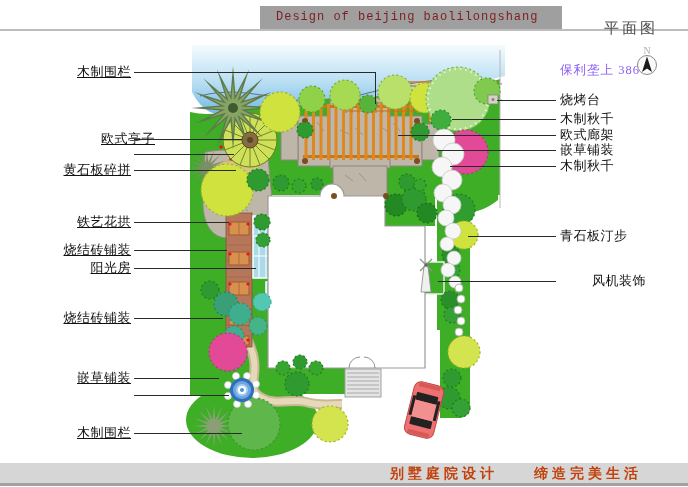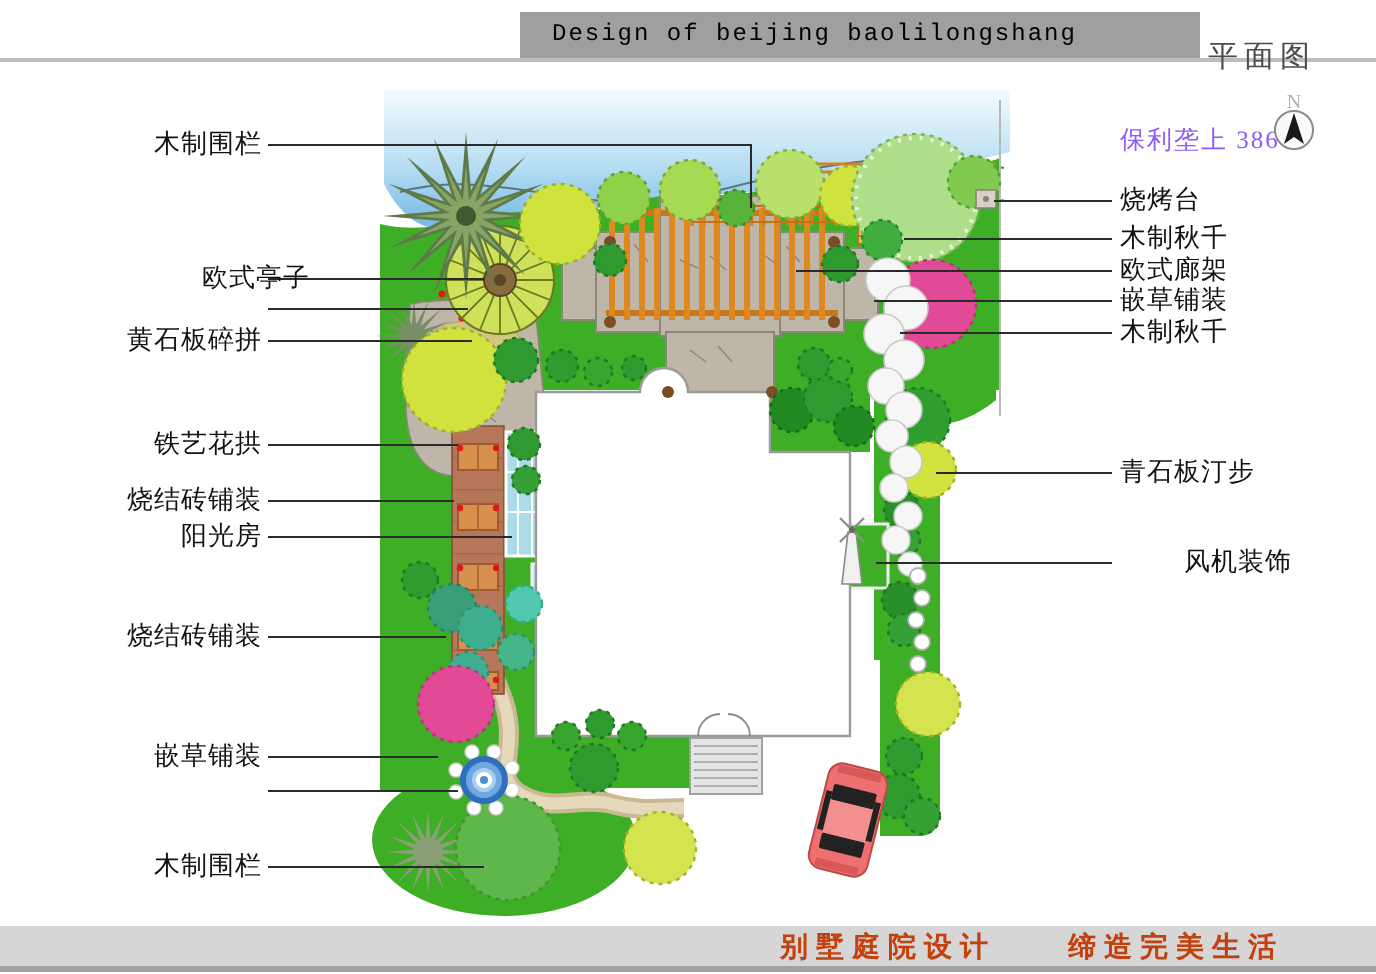--- a/index.html
+++ b/index.html
@@ -2,37 +2,37 @@
 <html><head>
 <meta charset="utf-8">
 <style>
   html,body{margin:0;padding:0;background:#fff;}
   .stage{position:relative;width:688px;height:487px;background:#fff;overflow:hidden;
          font-family:"Liberation Serif","DejaVu Serif",serif;}
   
   .hdr-dark{position:absolute;left:8px;top:6px;width:252px;height:23px;background:#6e6e6e;
             color:#fff;font-weight:bold;font-size:15px;letter-spacing:2px;line-height:23px;
             text-align:center;z-index:6;}
-  .hdr-mid{position:absolute;left:260px;top:6px;width:340px;height:23px;background:#9f9f9f;
-           color:#000000;font-size:12px;letter-spacing:1px;line-height:23px;padding-left:16px;
+  .hdr-mid{position:absolute;left:260px;top:6px;width:302px;height:23px;background:#9f9f9f;
+           color:#7f1d1d;font-size:12px;letter-spacing:1px;line-height:23px;padding-left:16px;
            box-sizing:border-box;z-index:6;font-family:"Liberation Mono","DejaVu Sans Mono",monospace;}
   .hdr-rule{position:absolute;left:0;top:29px;width:688px;height:2px;background:#bdbdbd;z-index:6;}
   .hdr-view{position:absolute;right:30px;top:19px;font-size:15px;font-weight:normal;color:#4c4c4c;
             letter-spacing:3px;z-index:6;}
   
   .ftr-bar{position:absolute;left:0;top:463px;width:688px;height:20px;background:#d6d6d6;z-index:6;}
   .ftr-rule{position:absolute;left:0;top:483px;width:688px;height:3px;background:#a2a2a2;z-index:6;}
   .ftr-text{position:absolute;right:46px;top:465px;font-size:14px;font-weight:bold;color:#c2410c;
             letter-spacing:4px;z-index:7;}
   
   .plan-svg{position:absolute;left:0;top:0;width:688px;height:487px;z-index:1;}
   
   .lbl{position:absolute;transform:translateY(-50%);font-size:13px;color:#111;
        white-space:nowrap;letter-spacing:0.5px;z-index:4;}
-  .lbl-left{}
+  .lbl-left{text-decoration:underline;}
   .leader{position:absolute;height:1px;background:#2a2a2a;z-index:3;}
   .leader-v{position:absolute;width:1px;background:#2a2a2a;z-index:3;}
   
   .compass-label{position:absolute;left:560px;top:62px;font-size:12.5px;color:#8b5cf6;
                  letter-spacing:1px;z-index:4;}
   .compass{position:absolute;left:634px;top:44px;z-index:4;}
 </style>
 </head>
 <body>
 

